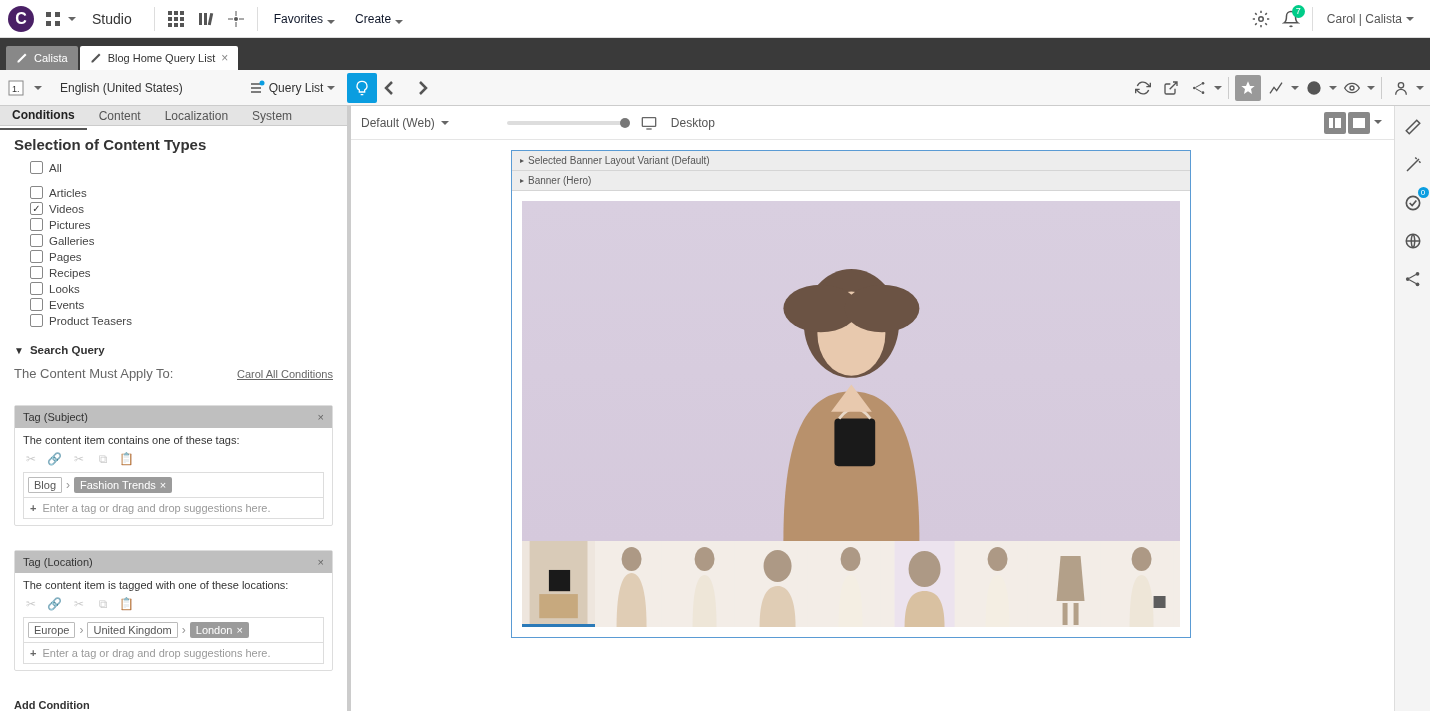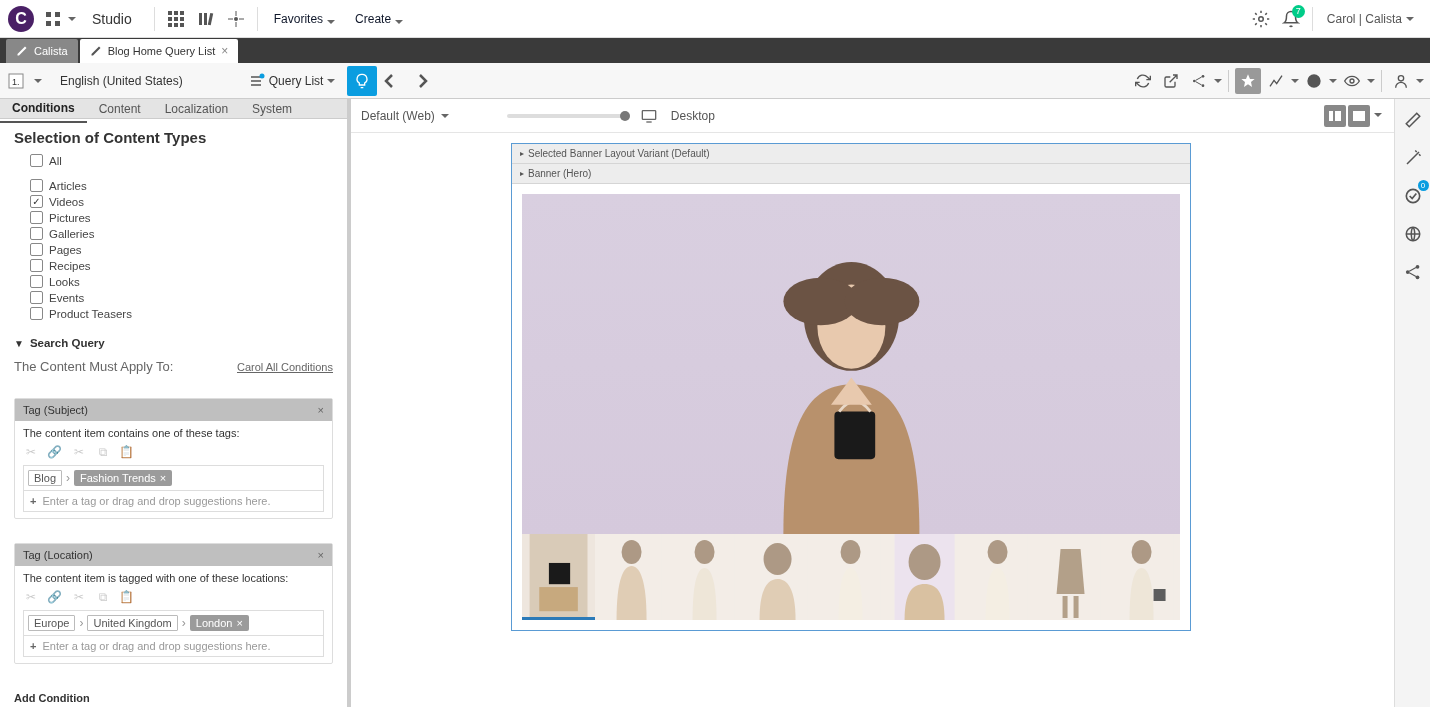--- a/index.html
+++ b/index.html
@@ -11,21 +11,21 @@
 .header-btn { width: 30px; height: 30px; display: flex; align-items: center; justify-content: center; cursor: pointer; color: #555; }
 .header-label { font-size: 14px; font-weight: 500; padding: 0 16px; color: #333; }
 .header-sep { width: 1px; height: 24px; background: #ddd; margin: 0 6px; }
 .header-menu { padding: 0 10px; color: #0f172a; cursor: pointer; display: flex; align-items: flex-end; gap: 4px; }
 .header-spacer { flex: 1; }
 .header-icon-btn { width: 30px; height: 30px; display: flex; align-items: center; justify-content: center; cursor: pointer; position: relative; }
 .notif-badge { position: absolute; top: 1px; right: 1px; background: #0c8; color: #fff; border-radius: 8px; font-size: 9px; min-width: 13px; height: 13px; display: flex; align-items: center; justify-content: center; padding: 0 2px; }
 .user-label { padding: 0 8px; color: #555; display: flex; align-items: center; gap: 4px; cursor: pointer; }
 
 
-.tabbar { height: 25px; background: #3a3a3a; display: flex; align-items: flex-end; padding-left: 6px; }
+.tabbar { height: 32px; background: #3a3a3a; display: flex; align-items: flex-end; padding-left: 6px; }
 .tab { height: 24px; background: #888; color: #fff; padding: 0 10px; display: flex; align-items: center; gap: 6px; border-radius: 2px 2px 0 0; margin-right: 2px; font-size: 11px; cursor: pointer; }
 .tab.active { background: #fff; color: #333; }
 .tab-close { cursor: pointer; font-size: 12px; color: #888; }
 
 
 .toolbar { height: 36px; background: #f7f7f7; border-bottom: 1px solid #ccc; display: flex; align-items: center; padding: 0 6px; }
 .tb-left { display: flex; align-items: center; gap: 8px; }
 .tb-icon { width: 20px; height: 20px; display: flex; align-items: center; justify-content: center; cursor: pointer; }
 .tb-lang { padding: 0 10px; color: #333; }
 .tb-spacer1 { flex: 0 0 50px; }

